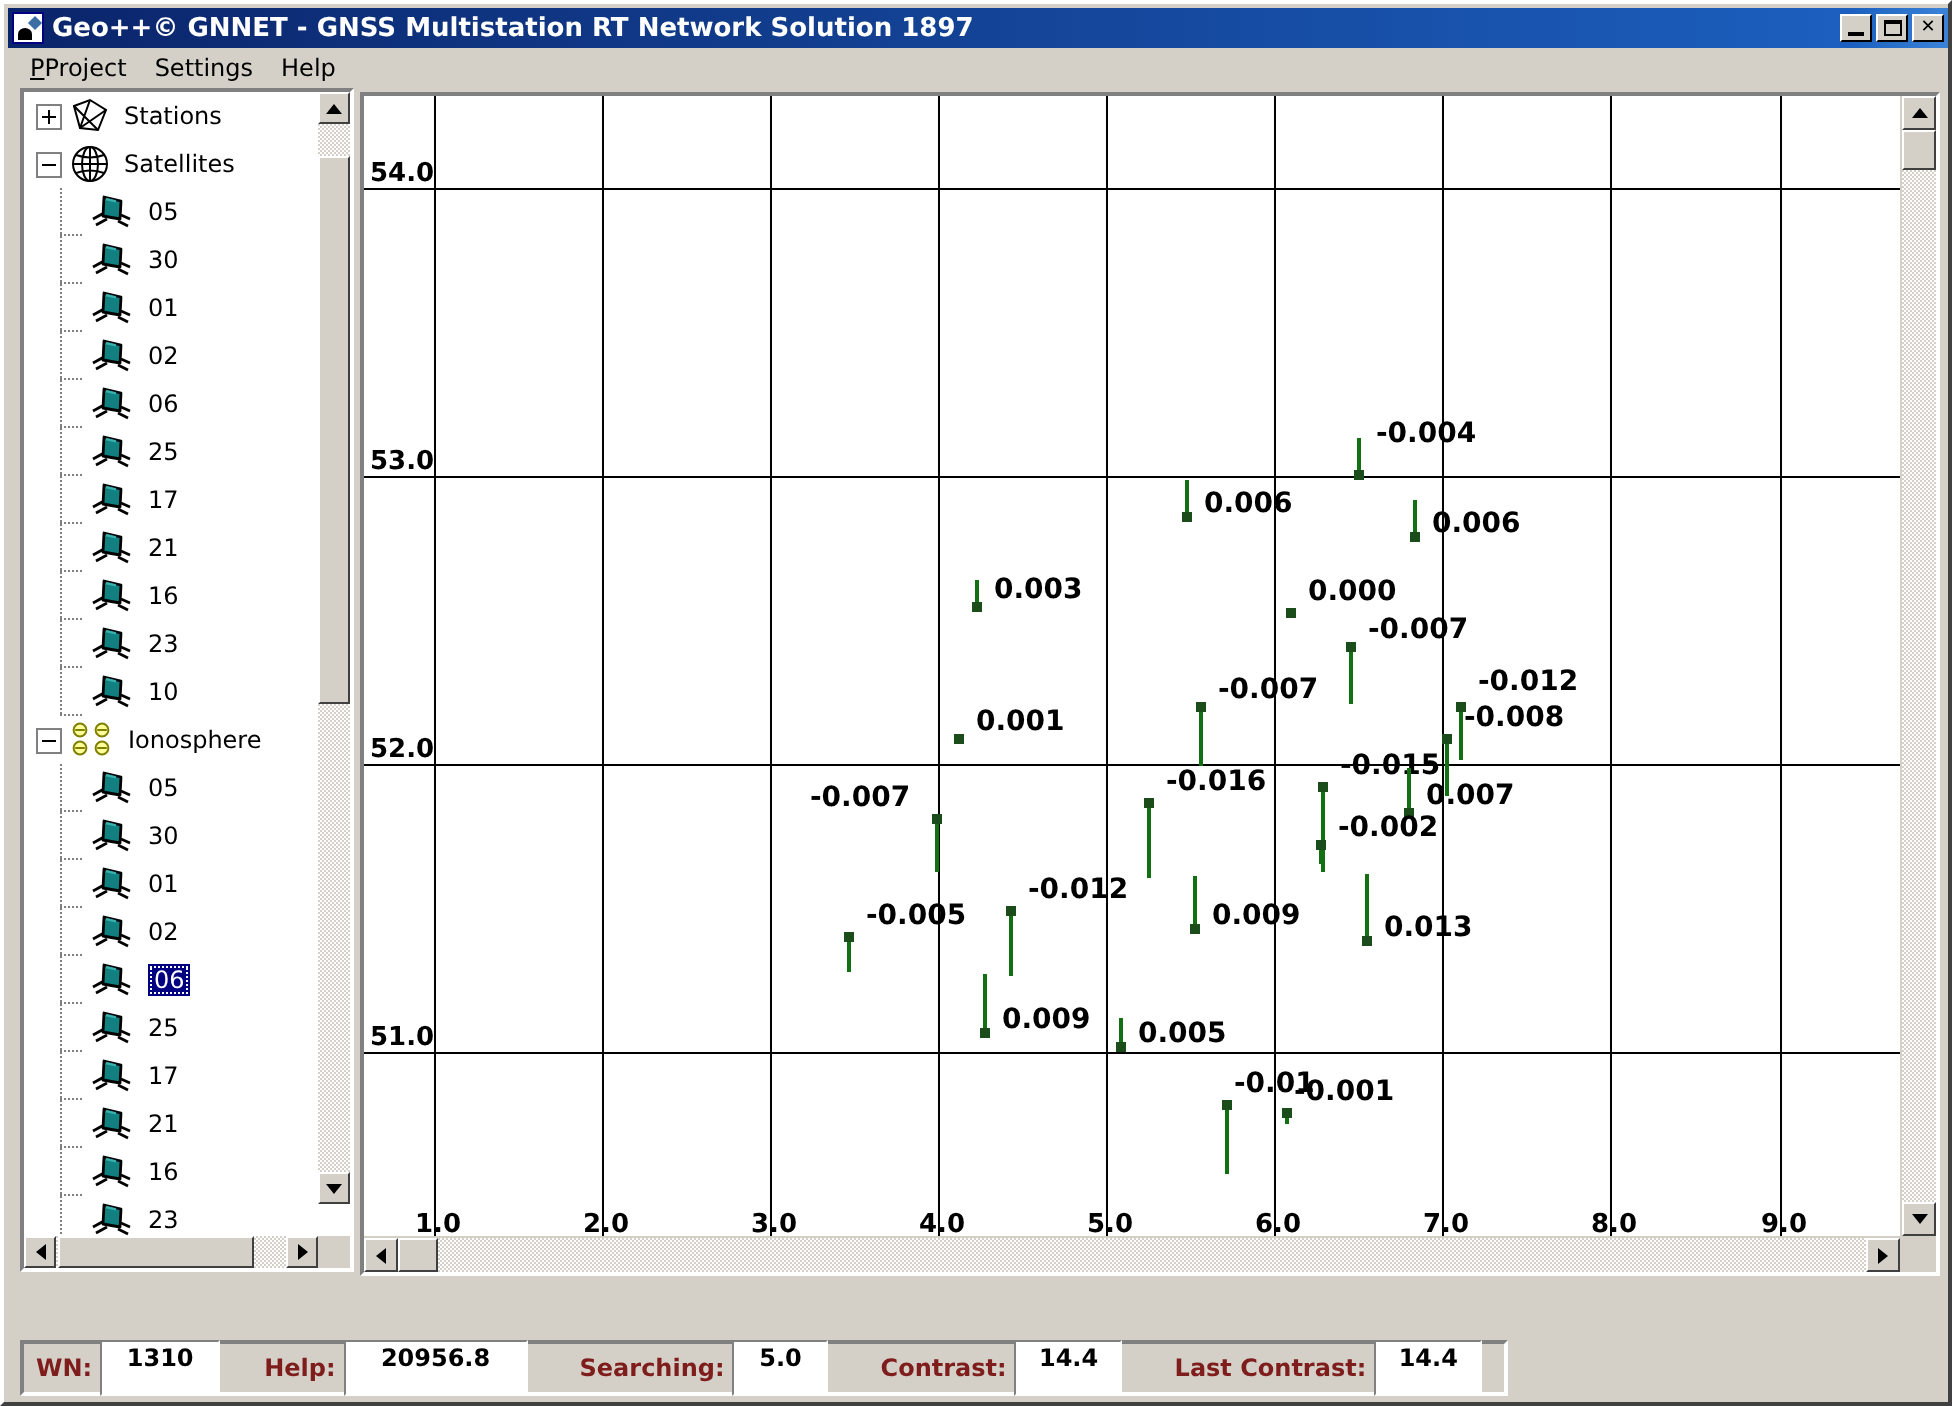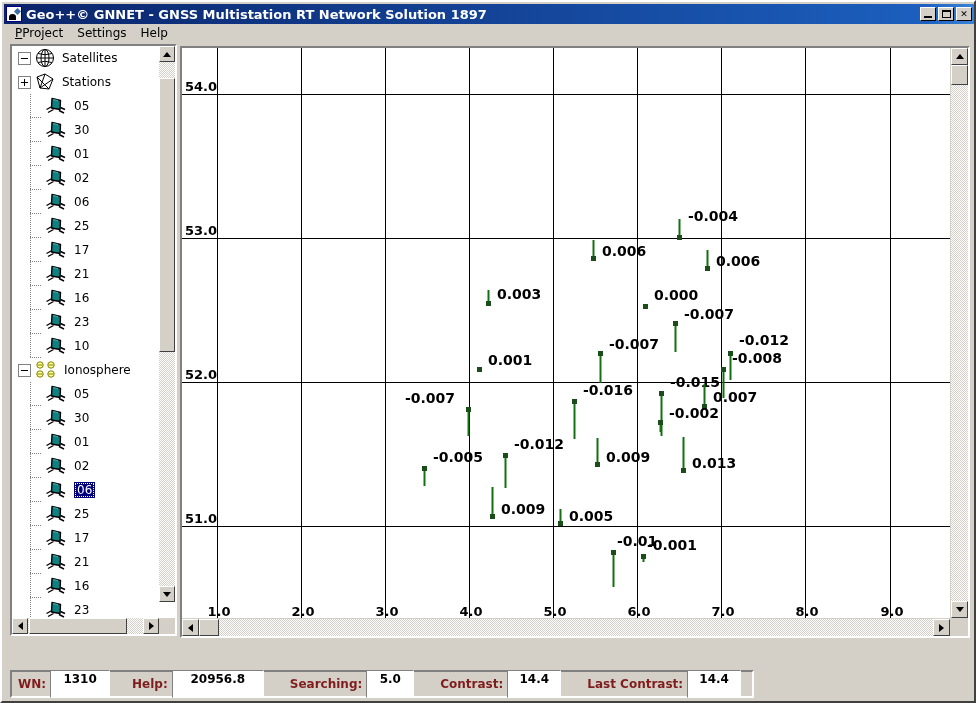--- a/index.html
+++ b/index.html
@@ -66,21 +66,21 @@
   .title-btn .glyph-max {
     position: absolute; left: 3px; top: 2px; width: 9px; height: 8px;
     border: 1px solid #000; border-top-width: 2px;
   }
 
   
   #menu-bar {
     position: absolute; left: 2px; top: 23px;
     width: 970px; height: 17px;
     background: #d4d0c8;
-    display: flex; padding-left: 4px;
+    display: flex; align-items: center; padding-left: 4px;
   }
   .menu-item {
     font-size: 12px; color: #000; padding: 1px 7px; cursor: default;
     font-family: "DejaVu Sans", "Liberation Sans", sans-serif;
   }
   .menu-item u { text-decoration: underline; }
 
   
   #tree-panel {
     position: absolute; left: 8px; top: 42px;
@@ -260,41 +260,41 @@
   </div>
 
   <div id="menu-bar">
     <div class="menu-item"><u>P</u><span style="margin-left:-7px;padding-left:7px">Project</span></div>
     <div class="menu-item"><span>Settings</span></div>
     <div class="menu-item"><span>Help</span></div>
   </div>
 
   <div id="tree-panel">
     <div id="tree-list">
+        <div class="tree-row">
+          <div class="expander plus"></div>
+          <span class="icon-stations">
+            <svg width="22" height="18" viewBox="0 0 22 18">
+    <path d="M3 4 L11 1 L19 6 L15 16 L6 15 Z" fill="#ffffff" stroke="#000" stroke-width="1"></path>
+    <path d="M11 1 L6 15 M3 4 L15 16 M19 6 L6 15" stroke="#000" stroke-width="1" fill="none"></path>
+  </svg>
+          </span>
+          <span class="tree-label">Stations</span>
+        </div>
         <div class="tree-row">
           <div class="expander"></div>
           <span class="icon-globe"><svg width="22" height="20" viewBox="0 0 22 20">
     <circle cx="11" cy="10" r="8.5" fill="#ffffff" stroke="#000" stroke-width="1"></circle>
     <ellipse cx="11" cy="10" rx="4" ry="8.5" fill="none" stroke="#000" stroke-width="1"></ellipse>
     <line x1="2.5" y1="10" x2="19.5" y2="10" stroke="#000" stroke-width="1"></line>
     <line x1="11" y1="1.5" x2="11" y2="18.5" stroke="#000" stroke-width="1"></line>
     <path d="M4 5.5 Q11 8 18 5.5" fill="none" stroke="#000" stroke-width="1"></path>
     <path d="M4 14.5 Q11 12 18 14.5" fill="none" stroke="#000" stroke-width="1"></path>
   </svg></span>
           <span class="tree-label">Satellites</span>
-        </div>
-        <div class="tree-row">
-          <div class="expander plus"></div>
-          <span class="icon-stations">
-            <svg width="22" height="18" viewBox="0 0 22 18">
-    <path d="M3 4 L11 1 L19 6 L15 16 L6 15 Z" fill="#ffffff" stroke="#000" stroke-width="1"></path>
-    <path d="M11 1 L6 15 M3 4 L15 16 M19 6 L6 15" stroke="#000" stroke-width="1" fill="none"></path>
-  </svg>
-          </span>
-          <span class="tree-label">Stations</span>
         </div>
         <div class="tree-row">
           <div class="tree-indent"></div>
           <span class="icon-sat"><svg width="22" height="20" viewBox="0 0 22 20">
     <g stroke="#000" stroke-width="1.4" fill="none">
       <line x1="2.5" y1="13.5" x2="8" y2="10.5"></line>
       <line x1="4" y1="16.5" x2="9.5" y2="13.5"></line>
       <line x1="15" y1="14.5" x2="20" y2="17"></line>
       <line x1="16.5" y1="11.5" x2="21" y2="13.5"></line>
     </g>

